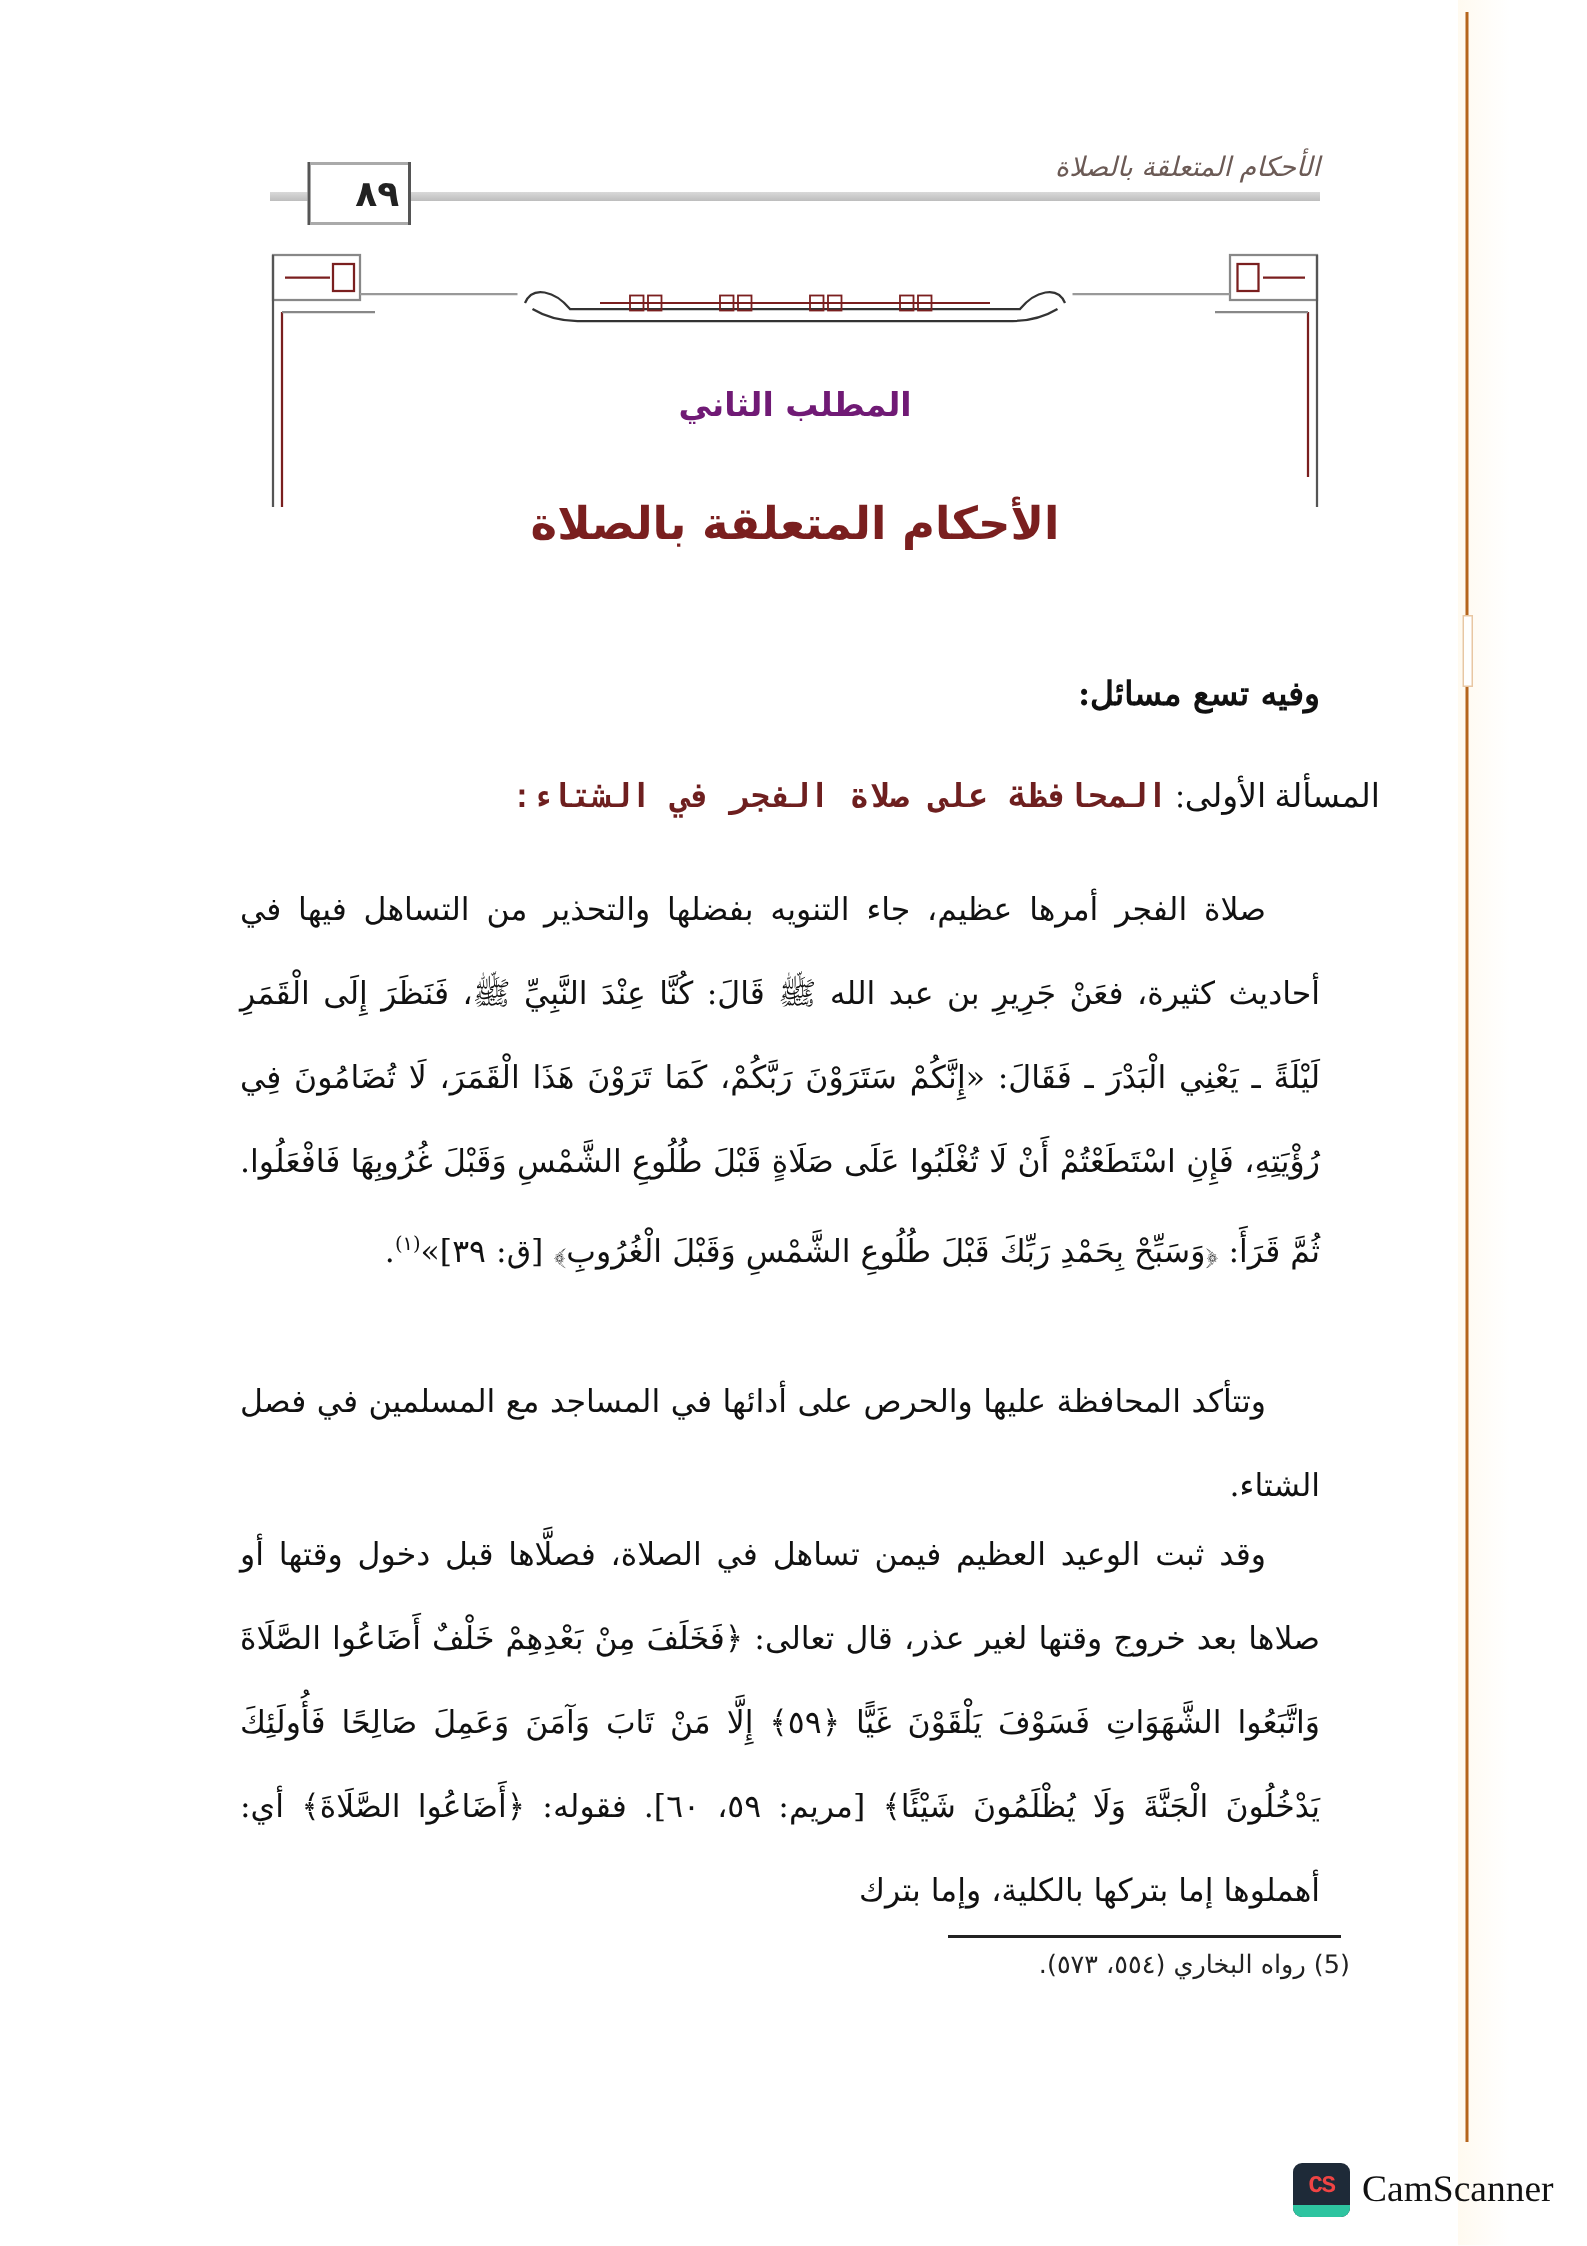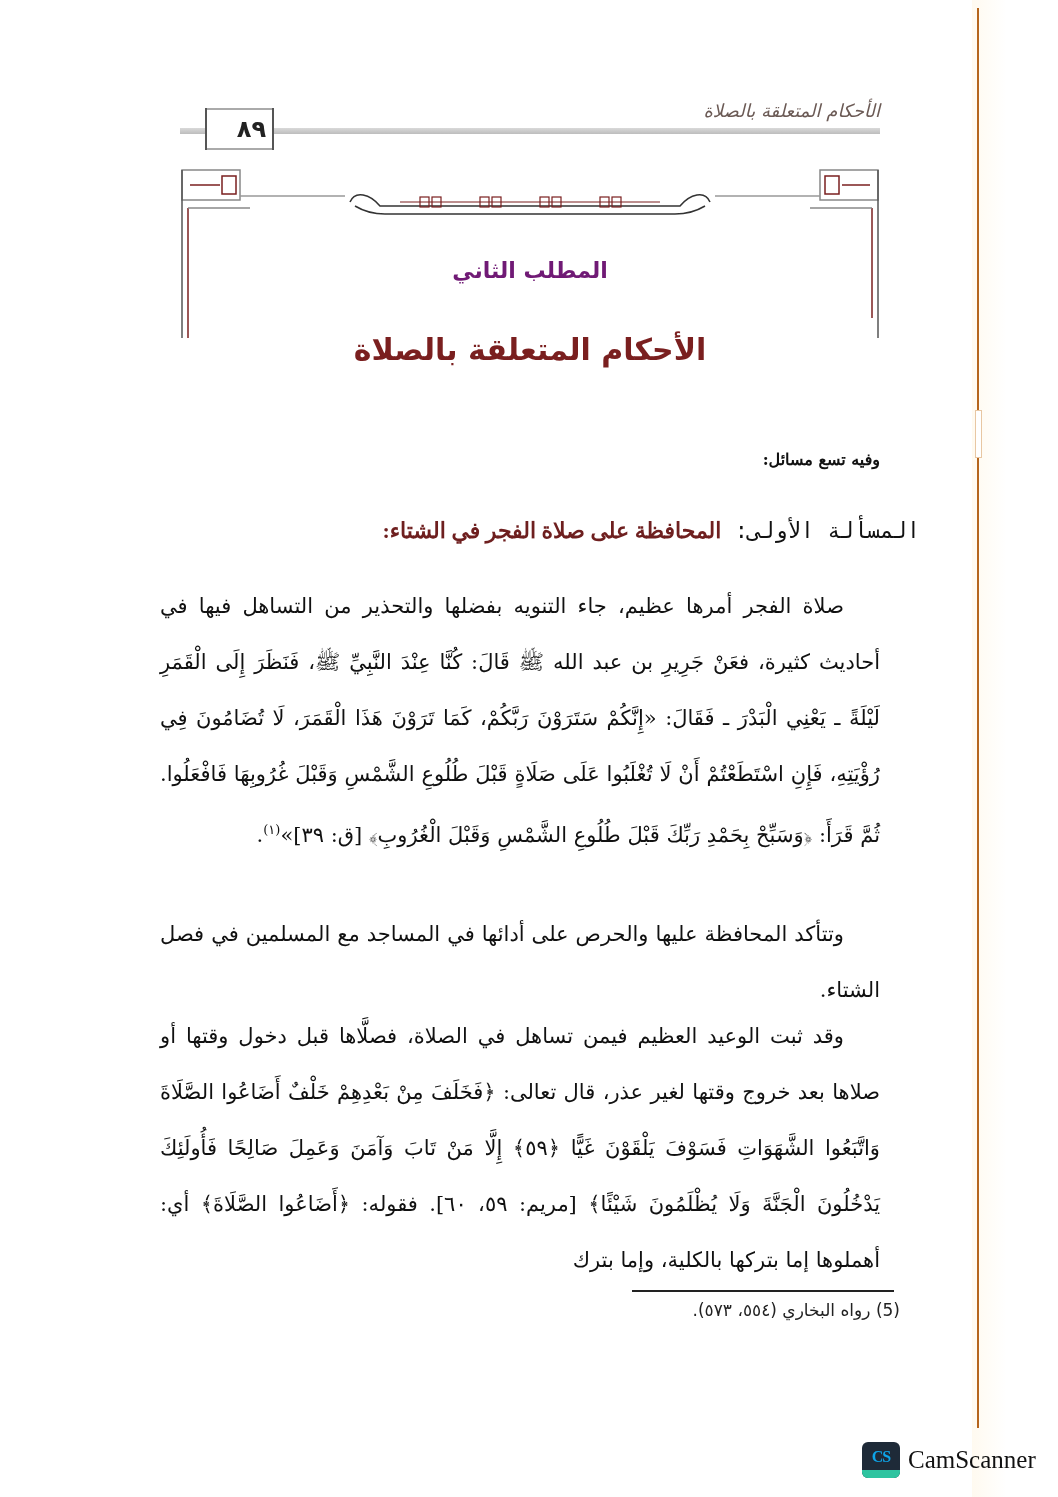--- a/index.html
+++ b/index.html
@@ -56,29 +56,29 @@
     font-size: 22px; color: #701a75;
   }
   .chapter-title {
     position: absolute; top: 332px; left: 180px; width: 700px; text-align: center;
     direction: rtl; font-family: "DejaVu Sans", sans-serif; font-weight: bold;
     font-size: 30px; color: #7a1f1f;
   }
 
   .intro-line {
     position: absolute; top: 450px; left: 160px; width: 720px; direction: rtl;
-    text-align: right; font-size: 16px; font-weight: bold; color: #111;
+    text-align: right; font-size: 22px; font-weight: bold; color: #111;
   }
   .issue-heading {
     position: absolute; top: 518px; left: 160px; width: 760px; direction: rtl;
     text-align: right; font-size: 22px; color: #111;
   }
-  .issue-heading .label { font-family: Liberation Mono, monospace; }
+  .issue-heading .label { font-family: Liberation Serif, serif; }
   .issue-heading .topic {
-    font-family: Liberation Serif, serif; font-weight: bold; color: #6e1f1f;
+    font-family: Liberation Mono, monospace; font-weight: bold; color: #6e1f1f;
   }
 
   .para {
     position: absolute; left: 160px; width: 720px; direction: rtl; text-align: justify;
     text-align-last: right; font-size: 21px; line-height: 56px; color: #111;
   }
   .para .ind { display: inline-block; width: 36px; }
   .quran { color: #111; }
   .fnref { font-size: 13px; vertical-align: super; }
 
@@ -99,21 +99,21 @@
     position: absolute; top: 1442px; left: 862px; display: flex; align-items: center; gap: 8px;
   }
   .cs-logo {
     width: 38px; height: 36px; border-radius: 6px; background: #1e2a38; position: relative;
     overflow: hidden; display: flex; align-items: center; justify-content: center;
   }
   .cs-logo::after {
     content: ""; position: absolute; left: 0; right: 0; bottom: 0; height: 8px; background: #2ec4a0;
   }
   .cs-logo span {
-    font-family: Liberation Serif, serif; font-weight: bold; color: #0ea5e9; font-size: 16px;
+    font-family: Liberation Mono, monospace; font-weight: bold; color: #ef4444; font-size: 16px;
     position: relative; top: -3px; letter-spacing: -1px;
   }
   .cs-text { font-family: "Liberation Serif", serif; font-size: 25px; color: #111; }
 </style>
 </head>
 <body>
 
 <div class="page-edge"></div>
 <div class="page-edge-line"></div>
 <div class="page-edge-notch"></div>

